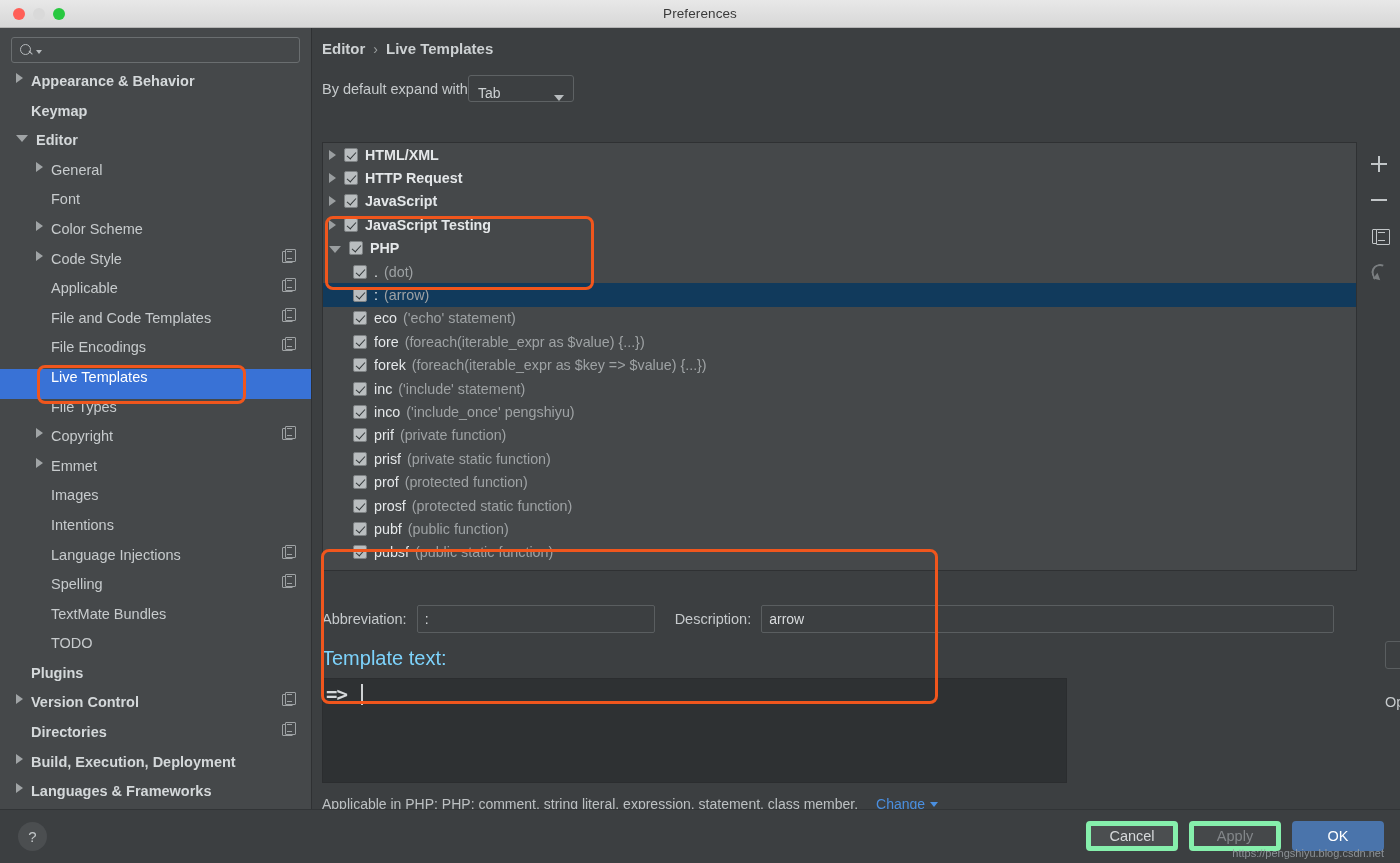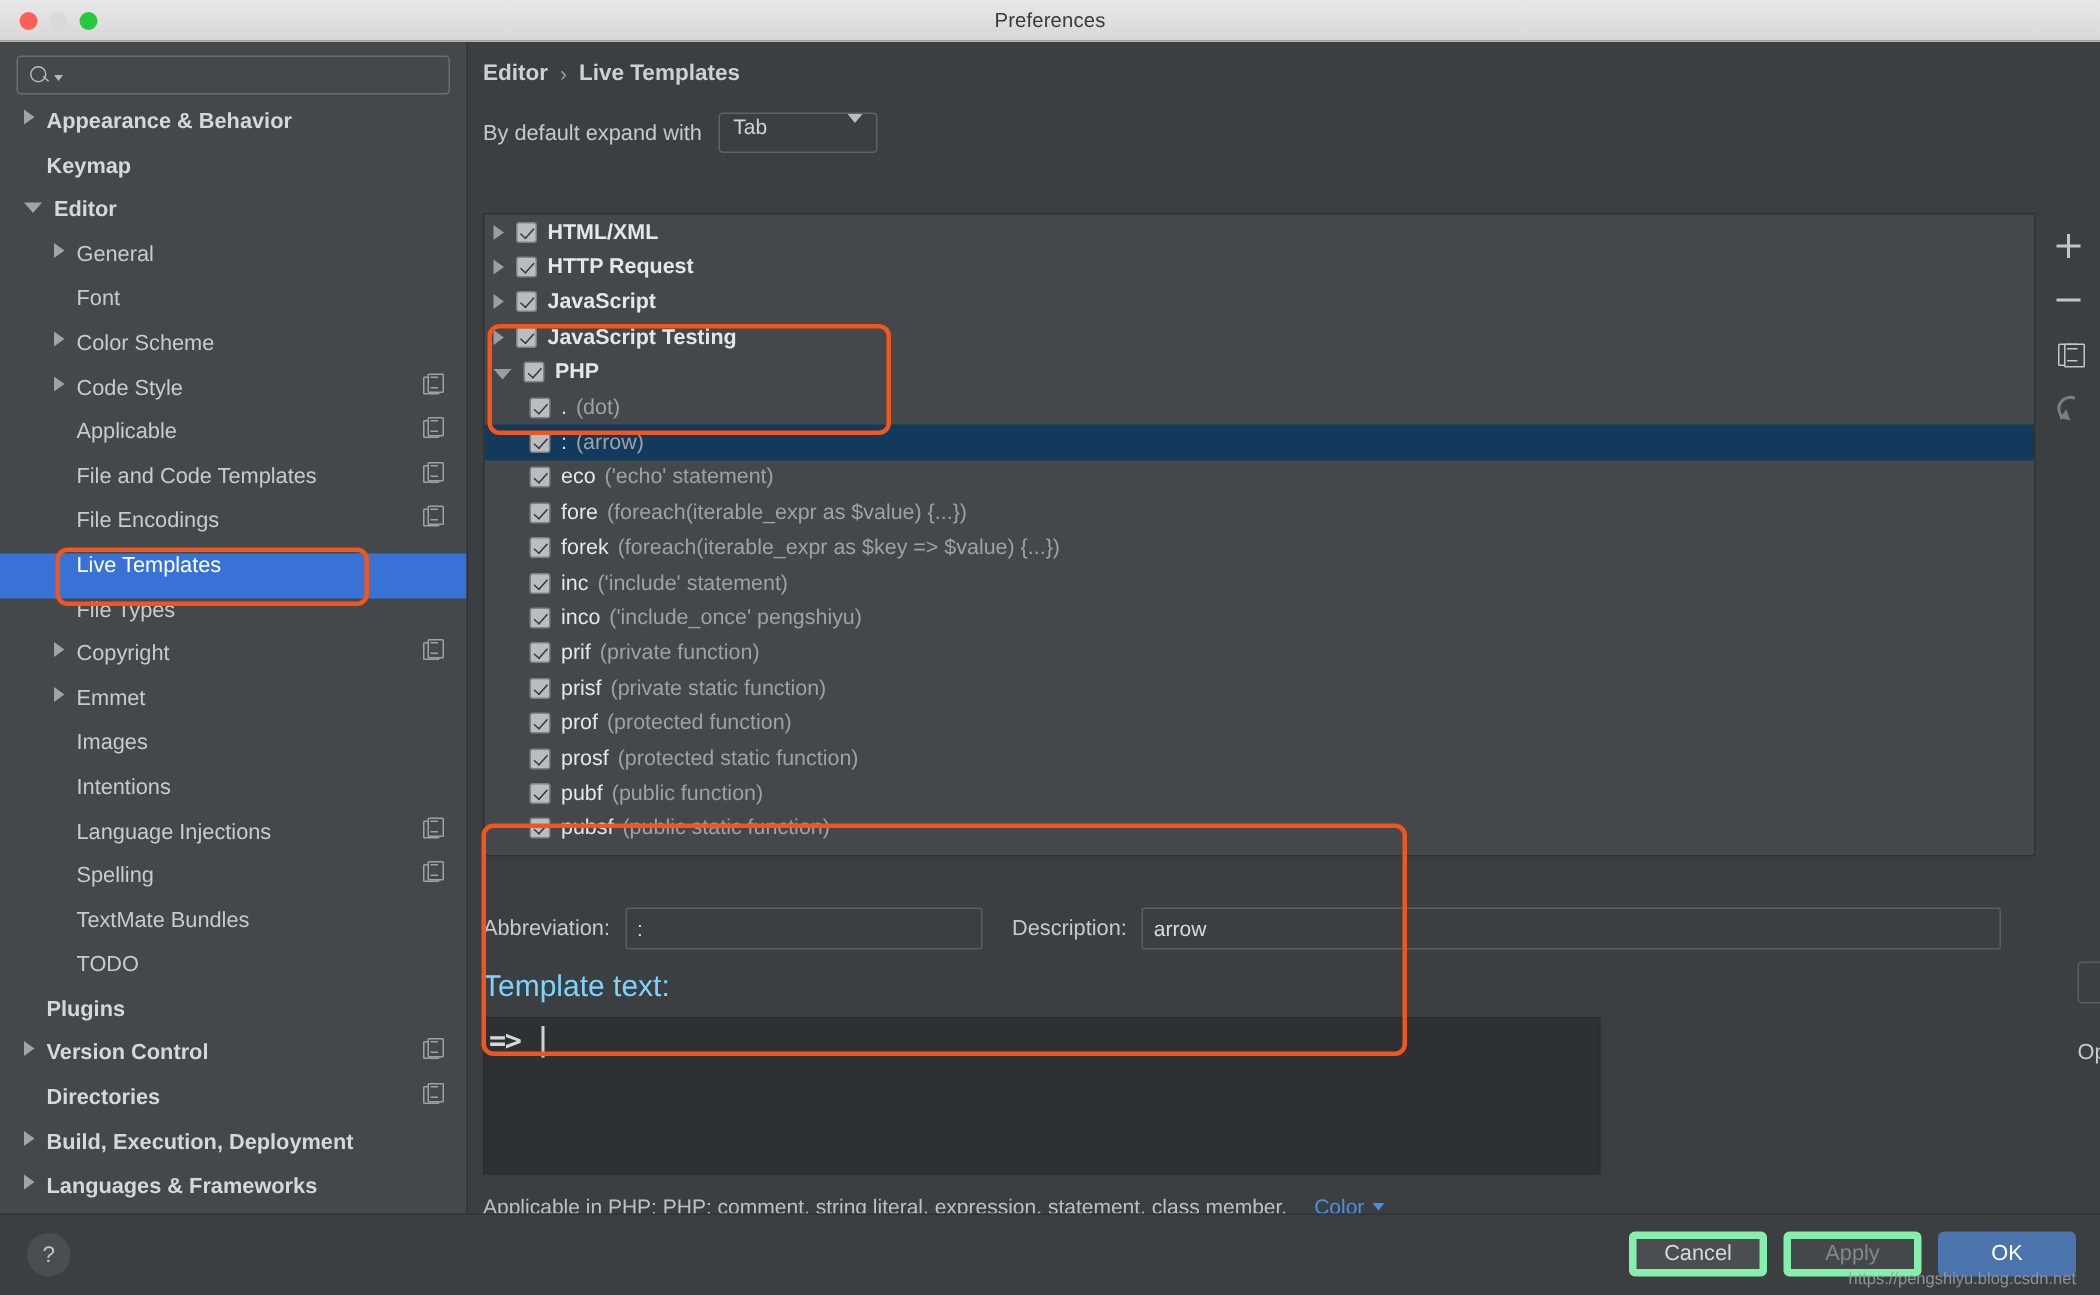--- a/index.html
+++ b/index.html
@@ -174,32 +174,31 @@
     padding: 12px 0 0 10px;
     font-size: 15px;
     font-weight: bold;
     color: #cdd1d3;
   }
   .bc-sep { color: #9a9e9f; font-weight: normal; font-size: 14px; }
 
   .expandrow {
     display: flex;
     align-items: center;
-    gap: 11px;
     padding: 18px 0 0 10px;
     color: #c6cacc;
     font-size: 14.5px;
   }
   .combo {
     background: #3c3f41;
     border: 1px solid #5e6264;
     border-radius: 3px;
     height: 27px;
     display: flex;
-    align-items: flex-start;
+    align-items: flex-end;
     padding: 0 9px;
     color: #cdd1d3;
     font-size: 14px;
     position: relative;
   }
   .combo .cb-caret {
     width: 0; height: 0;
     border-left: 5px solid transparent;
     border-right: 5px solid transparent;
     border-top: 6px solid #b8bcbe;
@@ -797,21 +796,21 @@
         
       </div>
       <div class="opt-check">
         
         
       </div>
     </div>
 
     <div class="applicable">
       <span>Applicable in PHP; PHP: comment, string literal, expression, statement, class member.</span>
-      <span class="change-link"><span>Color</span><span class="change-caret"></span></span>
+      <span class="change-link"><span>Change</span><span class="change-caret"></span></span>
     </div>
   </div>
 
   <div class="bottombar">
     <div class="helpbtn">?</div>
     <div class="btns">
       <div class="btn">Cancel</div>
       <div class="btn disabled">Apply</div>
       <div class="btn primary">OK</div>
     </div>

